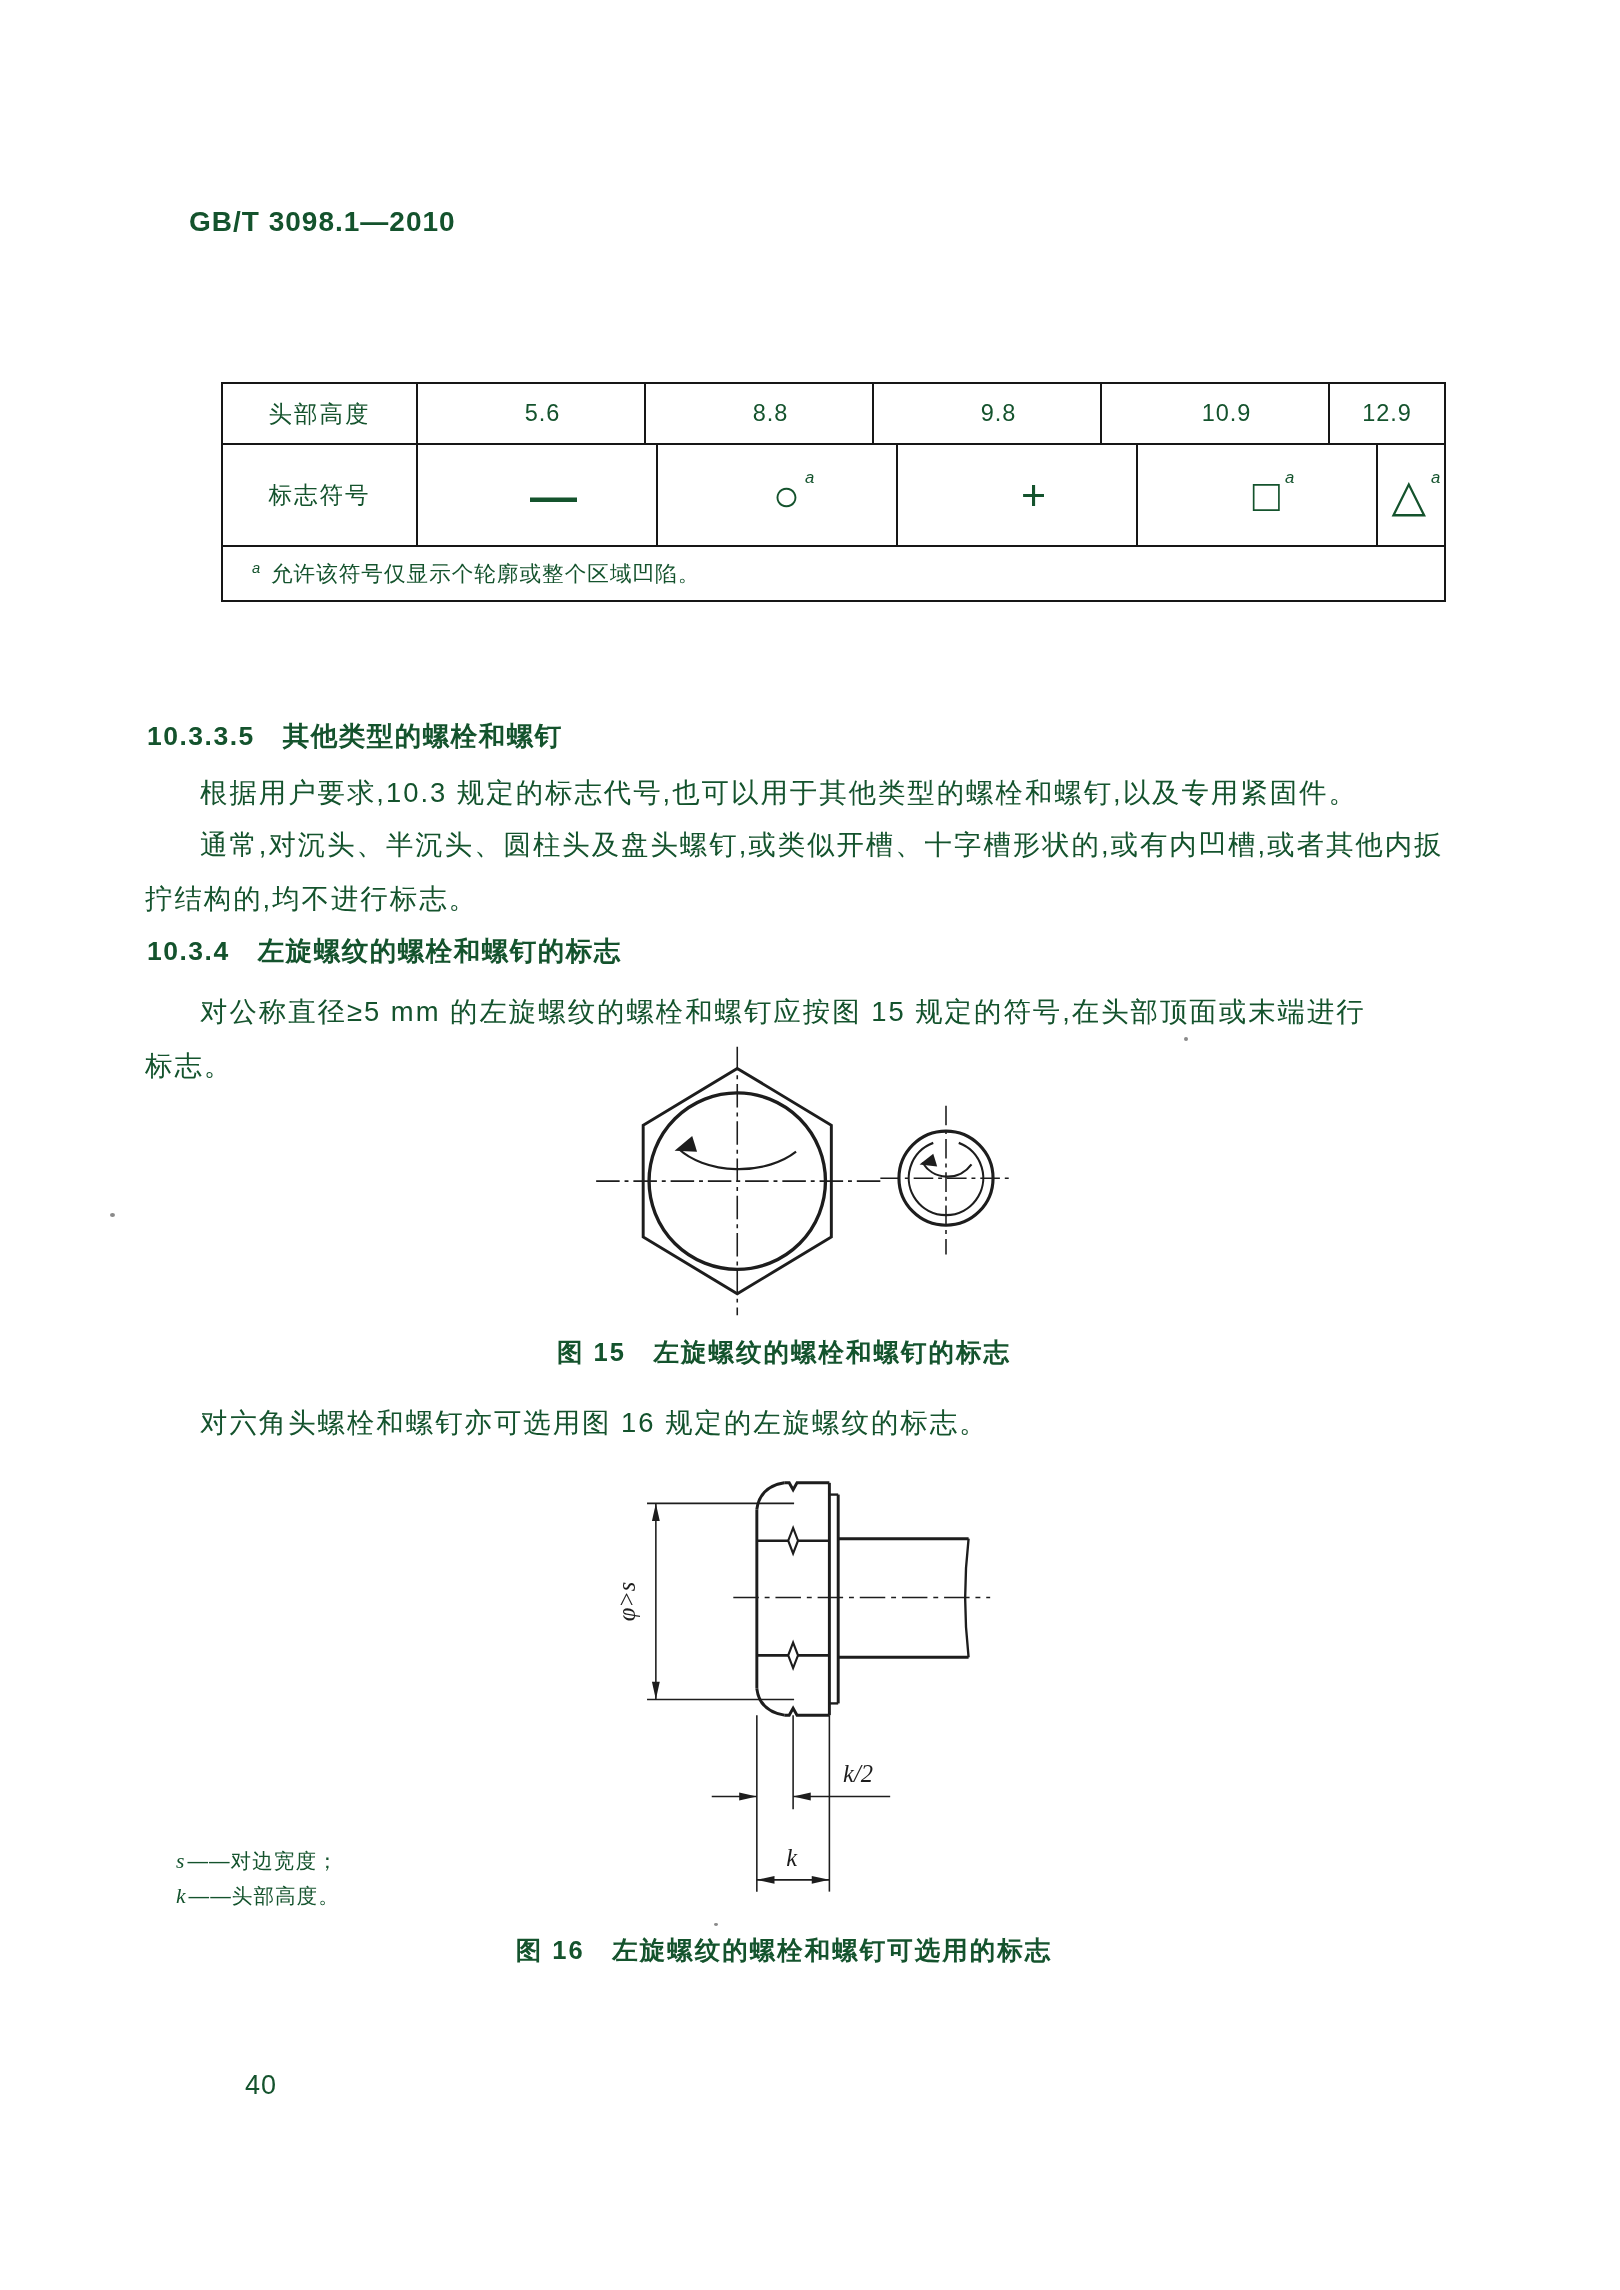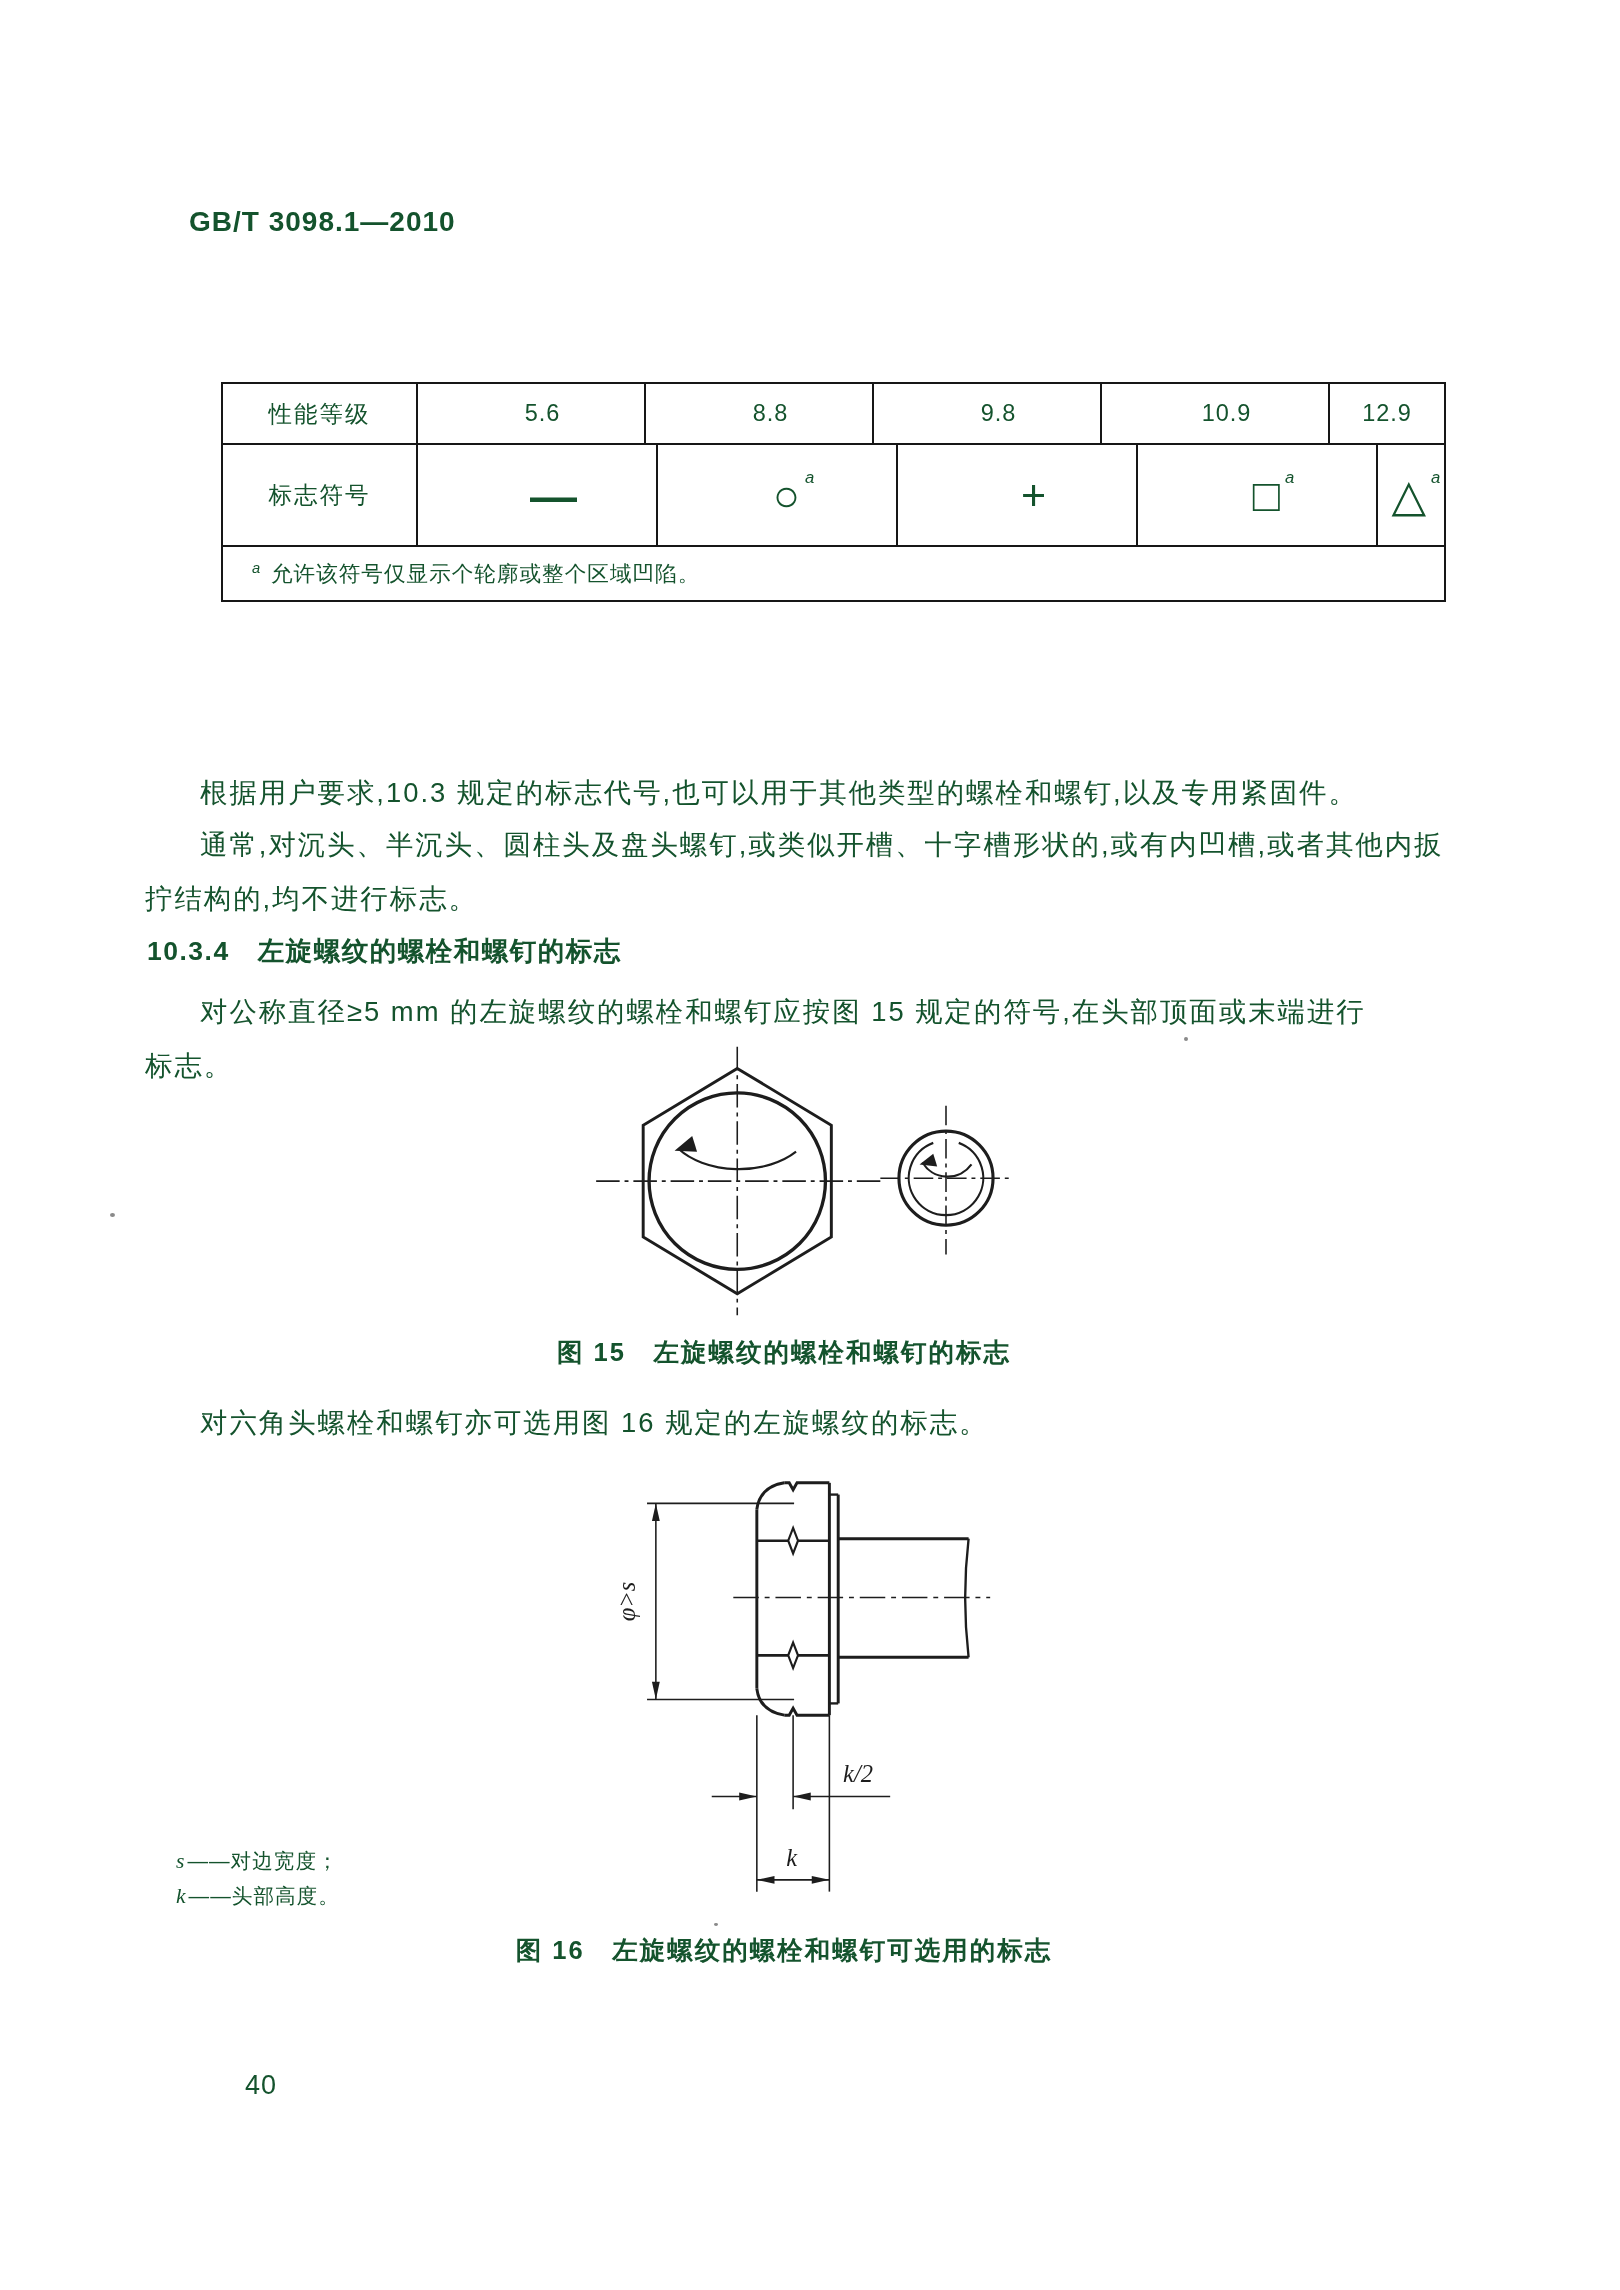--- a/index.html
+++ b/index.html
@@ -42,21 +42,21 @@
 </head>
 <body>
 
 <div class="page">
 
   <div class="abs doc-header">GB/T 3098.1—2010</div>
 
 
   <div class="abs tbl">
     <div class="trow r1">
-      <div class="tcell c0">性能等级</div>
+      <div class="tcell c0">头部高度</div>
       <div class="tcell cn digits">5.6</div>
       <div class="tcell cn digits">8.8</div>
       <div class="tcell cn digits">9.8</div>
       <div class="tcell cn digits">10.9</div>
       <div class="tcell clast digits">12.9</div>
     </div>
     <div class="trow r2">
       <div class="tcell c0">标志符号</div>
       <div class="tcell cn">
         <span class="symwrap">
@@ -88,20 +88,21 @@
       </div>
     </div>
     <div class="trow r3">
       <div class="footcell">
         <sup>a</sup>
         <span>允许该符号仅显示个轮廓或整个区域凹陷。</span>
       </div>
     </div>
   </div>
 
+  <div class="abs sec-head" style="top:718px;">10.3.3.5　其他类型的螺栓和螺钉</div>
   <div class="abs body-txt indent" style="top:766px;">根据用户要求,10.3 规定的标志代号,也可以用于其他类型的螺栓和螺钉,以及专用紧固件。</div>
   <div class="abs body-txt indent" style="top:818px;">通常,对沉头、半沉头、圆柱头及盘头螺钉,或类似开槽、十字槽形状的,或有内凹槽,或者其他内扳
 拧结构的,均不进行标志。</div>
 
   <div class="abs sec-head" style="top:933px;">10.3.4　左旋螺纹的螺栓和螺钉的标志</div>
   <div class="abs body-txt indent" style="top:985px;">对公称直径≥5 mm 的左旋螺纹的螺栓和螺钉应按图 15 规定的符号,在头部顶面或末端进行
 标志。</div>
 
   <svg class="abs" style="left:549px;top:1039px;" width="549" height="294" viewBox="0 0 560 300">
 

